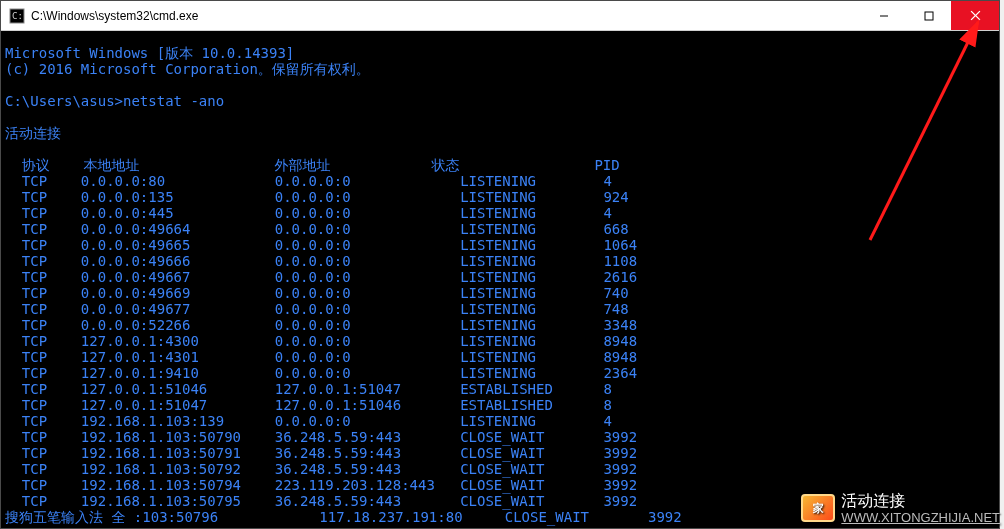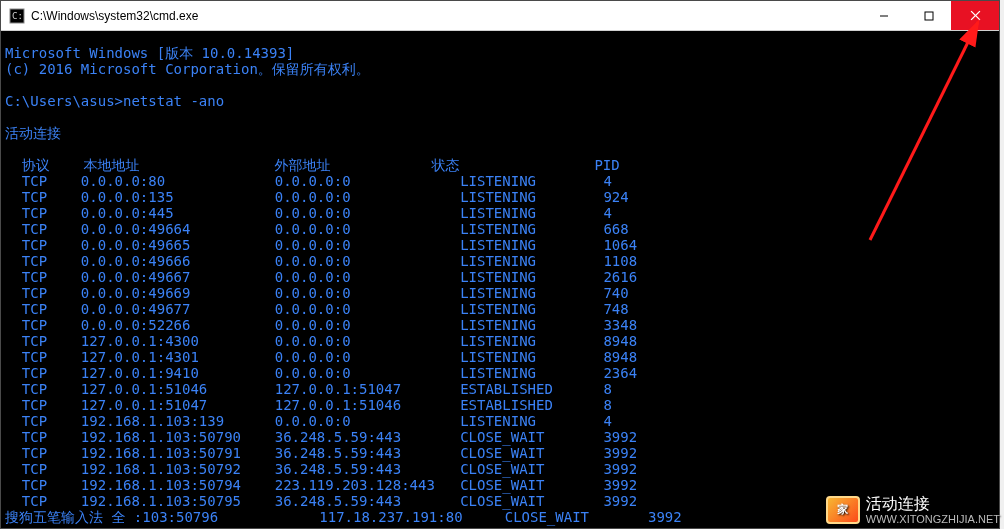--- a/index.html
+++ b/index.html
@@ -61,21 +61,21 @@
     z-index: 60;
   }
   .wm-icon {
     width: 34px; height: 28px;
     background: linear-gradient(135deg,#f7b733,#fc4a1a);
     border-radius: 4px;
     display:flex;align-items:center;justify-content:center;
     font-size:11px;color:#fff;font-weight:bold;
     border:2px solid #ffd98a;
   }
-  .wm-sub { font-size: 11px; color:#bbb; display:block; margin-top:-2px;}
+  .wm-sub { font-size: 13px; color:#bbb; display:block; margin-top:-2px;text-decoration:underline;}
 </style>
 </head>
 <body>
 
 <div class="window">
   <div class="titlebar">
     <div class="titlebar-icon">
       <svg width="16" height="16" viewBox="0 0 16 16">
           <rect x="1" y="1" width="14" height="14" fill="#000" stroke="#888"></rect>
           <text x="3" y="11" font-size="9" fill="#ccc" font-family="monospace">C:</text>

